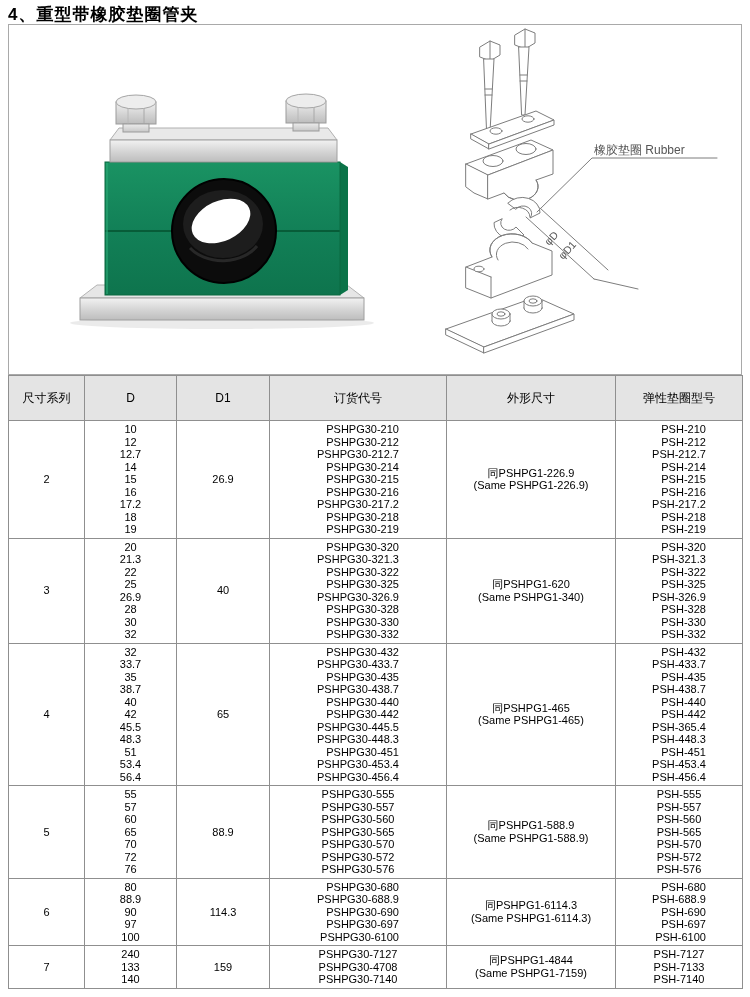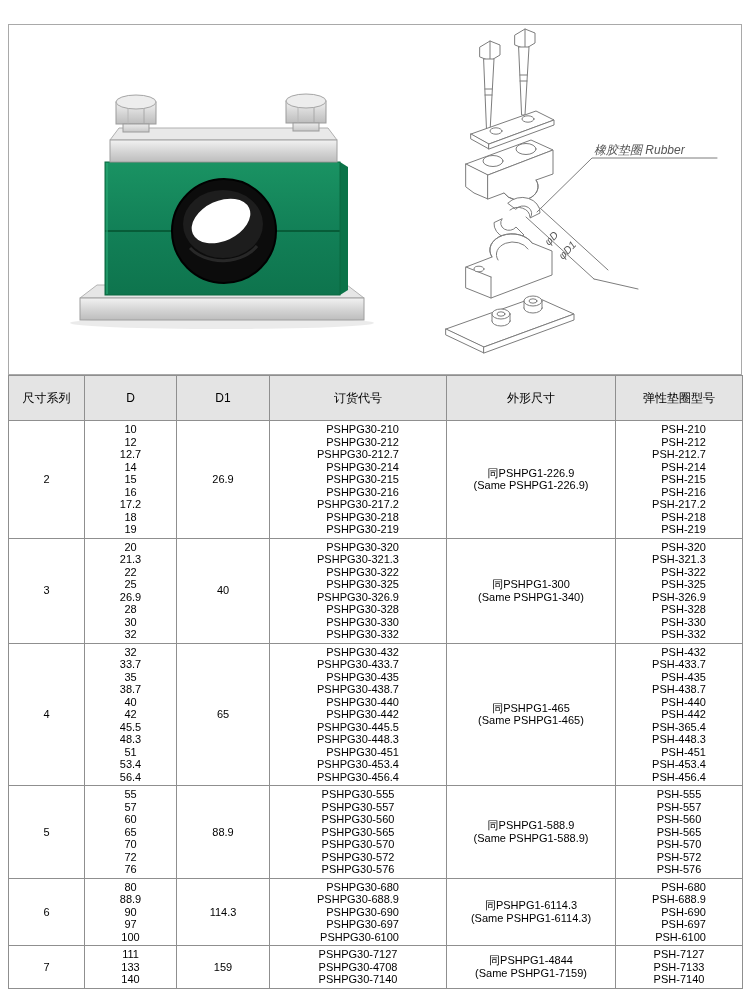--- a/index.html
+++ b/index.html
@@ -1,33 +1,34 @@
 <!DOCTYPE html>
 <html><head>
 <meta charset="utf-8">
 <style>
   html,body{margin:0;padding:0;background:#ffffff;}
   body{width:750px;height:997px;font-family:"Liberation Sans","DejaVu Sans",sans-serif;color:#000;overflow:hidden;}
   .page{position:relative;width:750px;height:997px;}
   .page-title{font-size:17px;font-weight:bold;margin:0;position:absolute;left:8px;top:3px;letter-spacing:1px;}
-  .figure-box{position:absolute;left:8px;top:24px;width:732px;height:349px;border:1px solid #a9a9a9;background:#fff;font-style:italic;}
+  .figure-box{position:absolute;left:8px;top:24px;width:732px;height:349px;border:1px solid #a9a9a9;background:#fff;}
   .photo-svg{position:absolute;left:42px;top:45px;}
   .diagram-svg{position:absolute;left:415px;top:2px;}
   table.spec{position:absolute;left:8px;top:375px;width:734px;border-collapse:collapse;table-layout:fixed;}
   table.spec th,table.spec td{border:1px solid #8f8f8f;text-align:center;vertical-align:middle;
     font-size:11px;line-height:12.5px;padding:2px 8px;white-space:pre-line;}
   table.spec th{background:#e4e4e4;font-weight:normal;font-size:12px;height:40px;}
   .lblock{display:inline-block;text-align:right;white-space:pre-line;}
   svg text{font-family:"Liberation Sans","DejaVu Sans",sans-serif;}
 </style>
 </head>
 <body>
 
 <div class="page">
 
+  <h1 class="page-title">4、重型带橡胶垫圈管夹</h1>
 
   <div class="figure-box">
 
     <svg class="photo-svg" width="350" height="300" viewBox="0 0 350 300">
       <defs>
         <linearGradient id="metalV" x1="0" y1="0" x2="0" y2="1">
           <stop offset="0" stop-color="#f2f2f2"></stop>
             <stop offset="0.5" stop-color="#d6d6d6"></stop>
             <stop offset="1" stop-color="#bdbdbd"></stop>
         </linearGradient>
@@ -230,21 +231,21 @@
 32</td>
           <td>40</td>
           <td><span class="lblock">PSHPG30-320
 PSHPG30-321.3
 PSHPG30-322
 PSHPG30-325
 PSHPG30-326.9
 PSHPG30-328
 PSHPG30-330
 PSHPG30-332</span></td>
-          <td>同PSHPG1-300
+          <td>同PSHPG1-620
 (Same PSHPG1-340)</td>
           <td><span class="lblock">PSH-320
 PSH-321.3
 PSH-322
 PSH-325
 PSH-326.9
 PSH-328
 PSH-330
 PSH-332</span></td>
         </tr>
@@ -330,21 +331,21 @@
           <td>同PSHPG1-6114.3
 (Same PSHPG1-6114.3)</td>
           <td><span class="lblock">PSH-680
 PSH-688.9
 PSH-690
 PSH-697
 PSH-6100</span></td>
         </tr>
         <tr>
           <td>7</td>
-          <td>111
+          <td>240
 133
 140</td>
           <td>159</td>
           <td><span class="lblock">PSHPG30-7127
 PSHPG30-4708
 PSHPG30-7140</span></td>
           <td>同PSHPG1-4844
 (Same PSHPG1-7159)</td>
           <td><span class="lblock">PSH-7127
 PSH-7133

